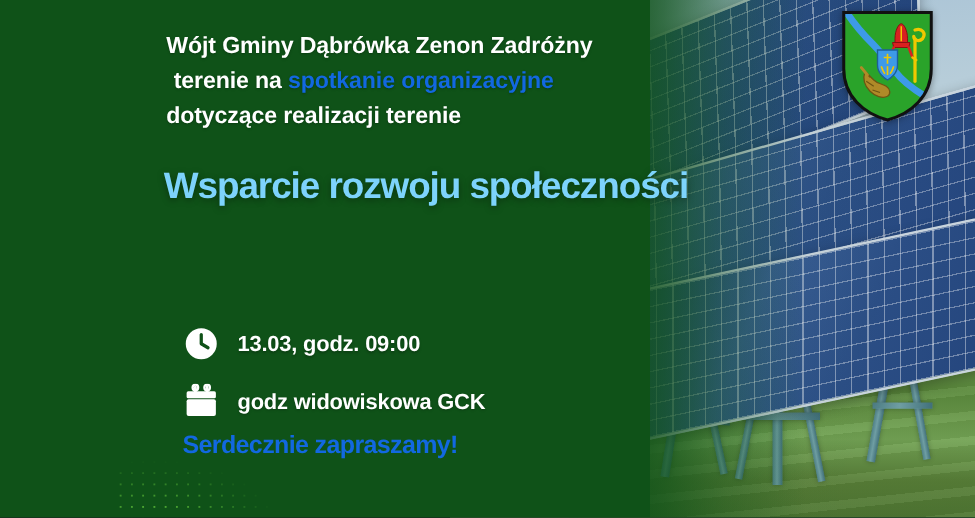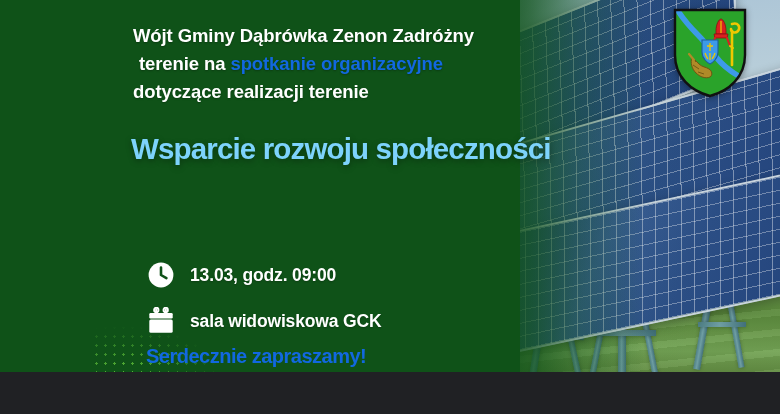--- a/index.html
+++ b/index.html
@@ -4,21 +4,21 @@
 <title>Zaproszenie — Gmina Dąbrówka</title>
 <style>
   html, body {
     margin: 0;
     padding: 0;
     background: #202124;
   }
   #poster {
     position: relative;
     width: 780px;
-    height: 372px;
+    height: 414px;
     overflow: hidden;
     background: #0f5218;
     font-family: "Liberation Sans", sans-serif;
     -webkit-font-smoothing: antialiased;
   }
 
   
   .photo-layer {
     position: absolute;
     top: 0; right: 0;
@@ -303,21 +303,21 @@
 
       <div class="info-row">
         <svg class="info-icon" viewBox="0 0 28 28">
           <path d="M9.3 2.6 L9.3 7.0" stroke="#ffffff" stroke-width="2.3" fill="none" stroke-linecap="round"></path>
           <path d="M18.7 2.6 L18.7 7.0" stroke="#ffffff" stroke-width="2.3" fill="none" stroke-linecap="round"></path>
           <circle cx="9.3" cy="2.9" r="2.2" fill="none" stroke="#ffffff" stroke-width="1.9"></circle>
           <circle cx="18.7" cy="2.9" r="2.2" fill="none" stroke="#ffffff" stroke-width="1.9"></circle>
           <rect x="2.3" y="6.0" width="23.4" height="5.6" rx="1.3" fill="#ffffff"></rect>
           <rect x="2.3" y="12.4" width="23.4" height="13.4" rx="1.6" fill="#ffffff"></rect>
         </svg>
-        <span class="info-text">sala widowiskowa GCK</span>
+        <span class="info-text">godz widowiskowa GCK</span>
       </div>
 
     </div>
 
     <div class="closing">Serdecznie zapraszamy!</div>
 
   </div>
 </div>
 
 </body></html>

